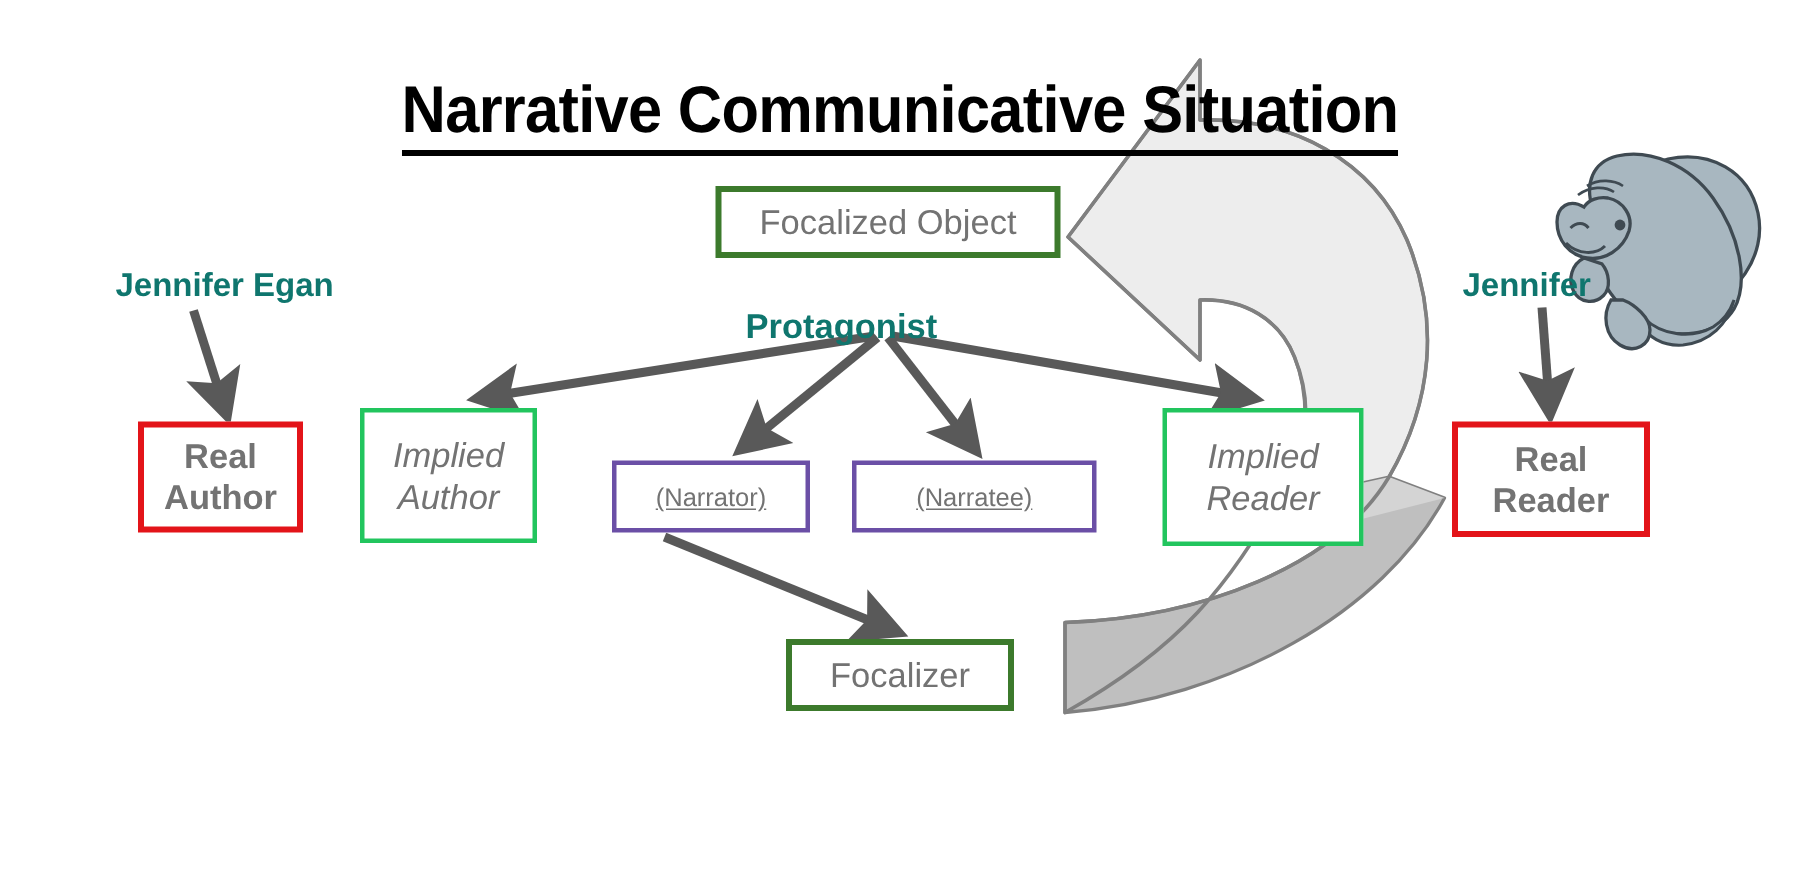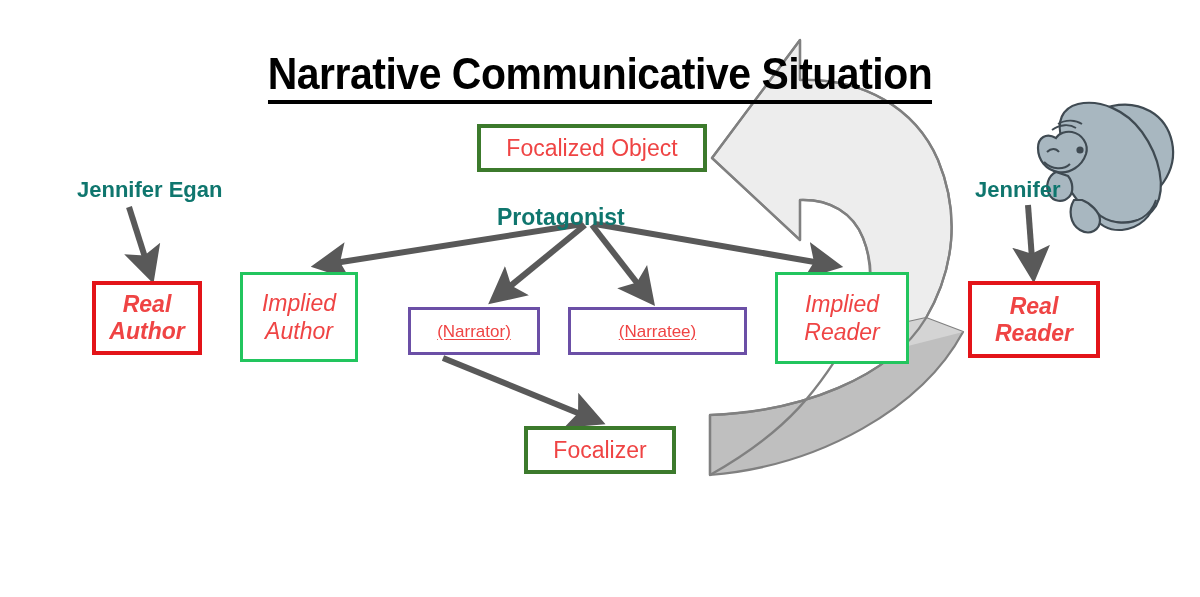--- a/index.html
+++ b/index.html
@@ -47,28 +47,27 @@
 
   
   .box {
     position: absolute;
     box-sizing: border-box;
     background: #ffffff;
     display: flex;
     align-items: center;
     justify-content: center;
     text-align: center;
-    color: #ef4444;
+    color: #737373;
   }
   .box-red {
     border: 4px solid #e31419;
     font-weight: bold;
     font-size: 23px;
     line-height: 27px;
-    font-style: italic;
   }
   .box-teal {
     border: 3px solid #22c55e;
     font-style: italic;
     font-size: 23px;
     line-height: 28px;
   }
   .box-purple {
     border: 3px solid #6b4fa6;
     font-size: 17px;
@@ -242,21 +241,21 @@
     <span>
       <span class="lbl">Implied</span>
       <span class="lbl">Author</span>
     </span>
   </div>
 
   <div class="box box-purple" style="left:408px; top:307px; width:132px; height:48px;">
     <span class="lbl underlined">(Narrator)</span>
   </div>
 
-  <div class="box box-purple" style="left:568px; top:307px; width:179px; height:48px;">
+  <div class="box box-purple" style="left:568px; top:307px; width:163px; height:48px;">
     <span class="lbl underlined">(Narratee)</span>
   </div>
 
   <div class="box box-teal" style="left:775px; top:272px; width:134px; height:92px;">
     <span>
       <span class="lbl">Implied</span>
       <span class="lbl">Reader</span>
     </span>
   </div>
 

